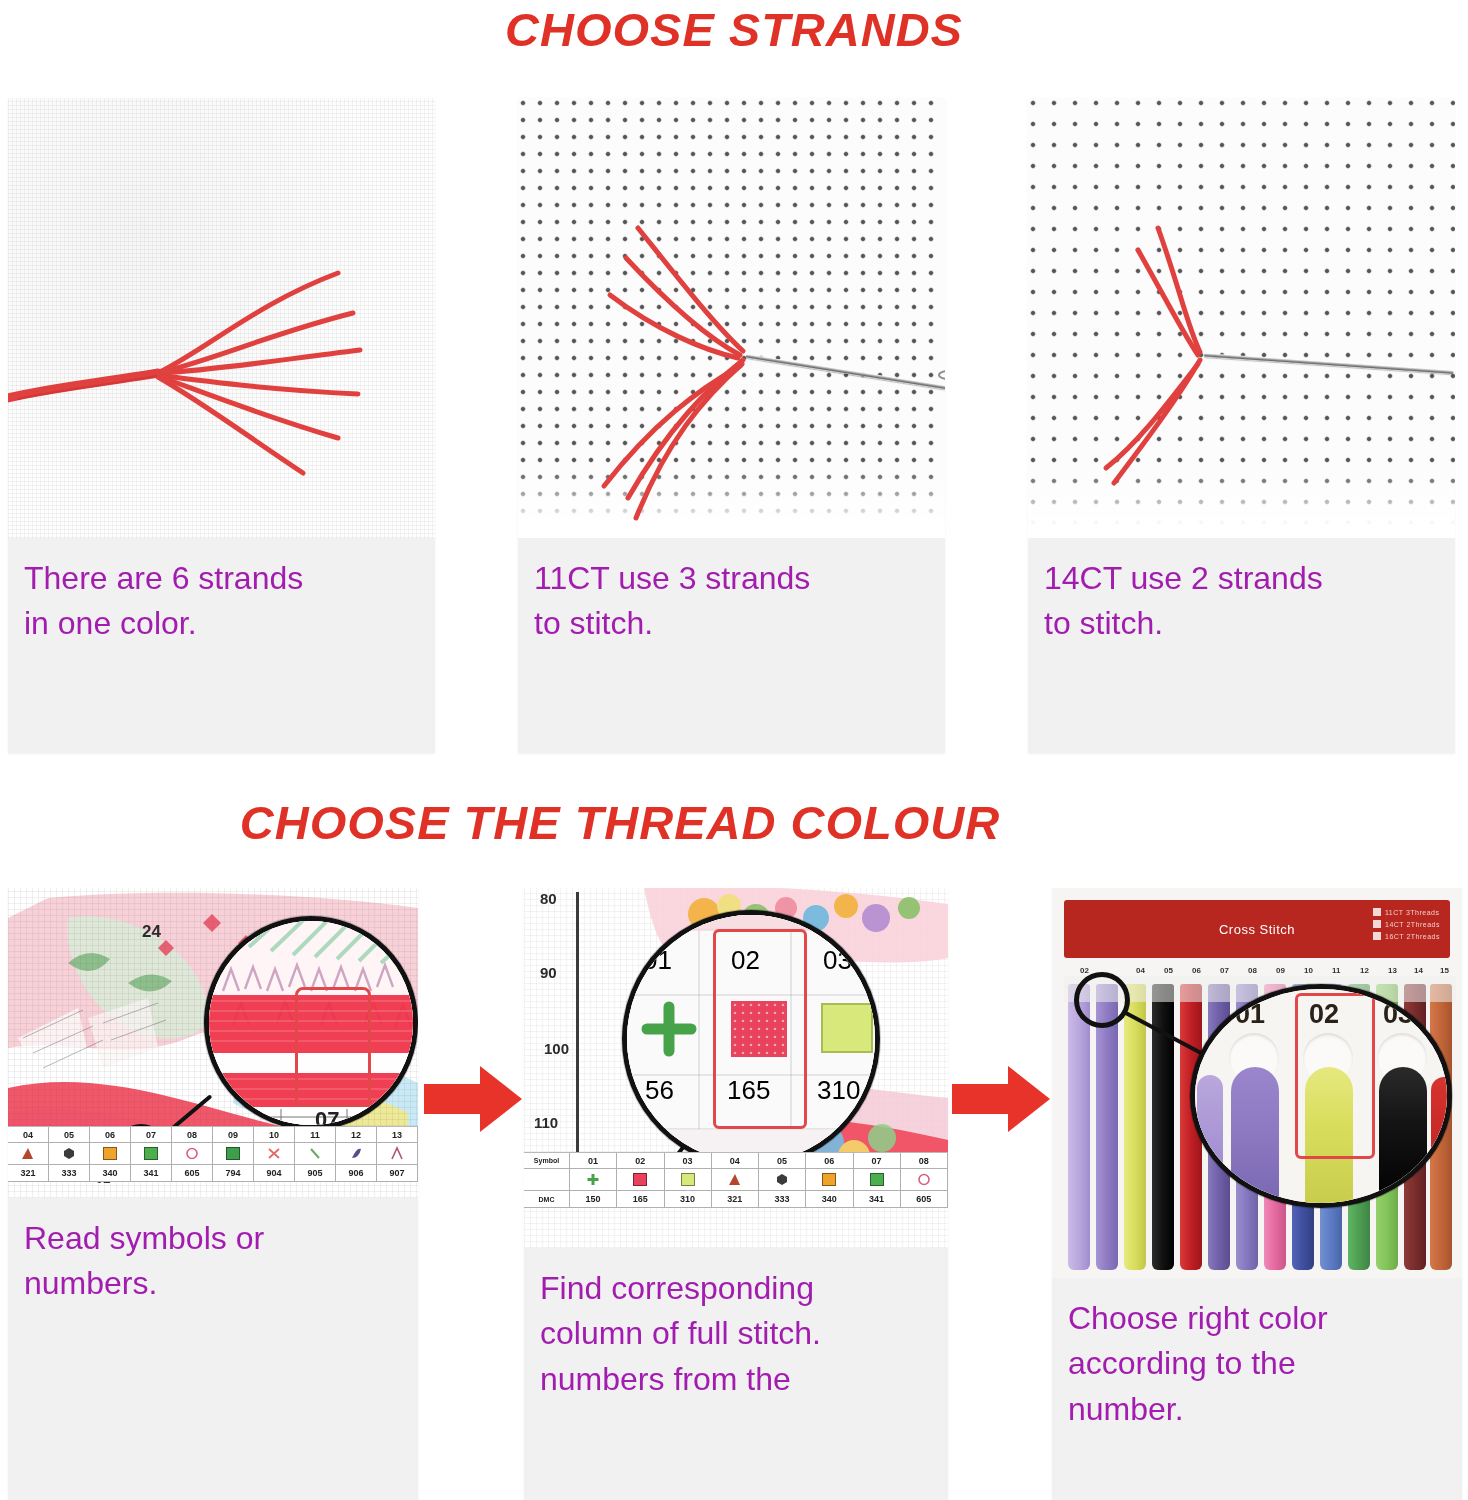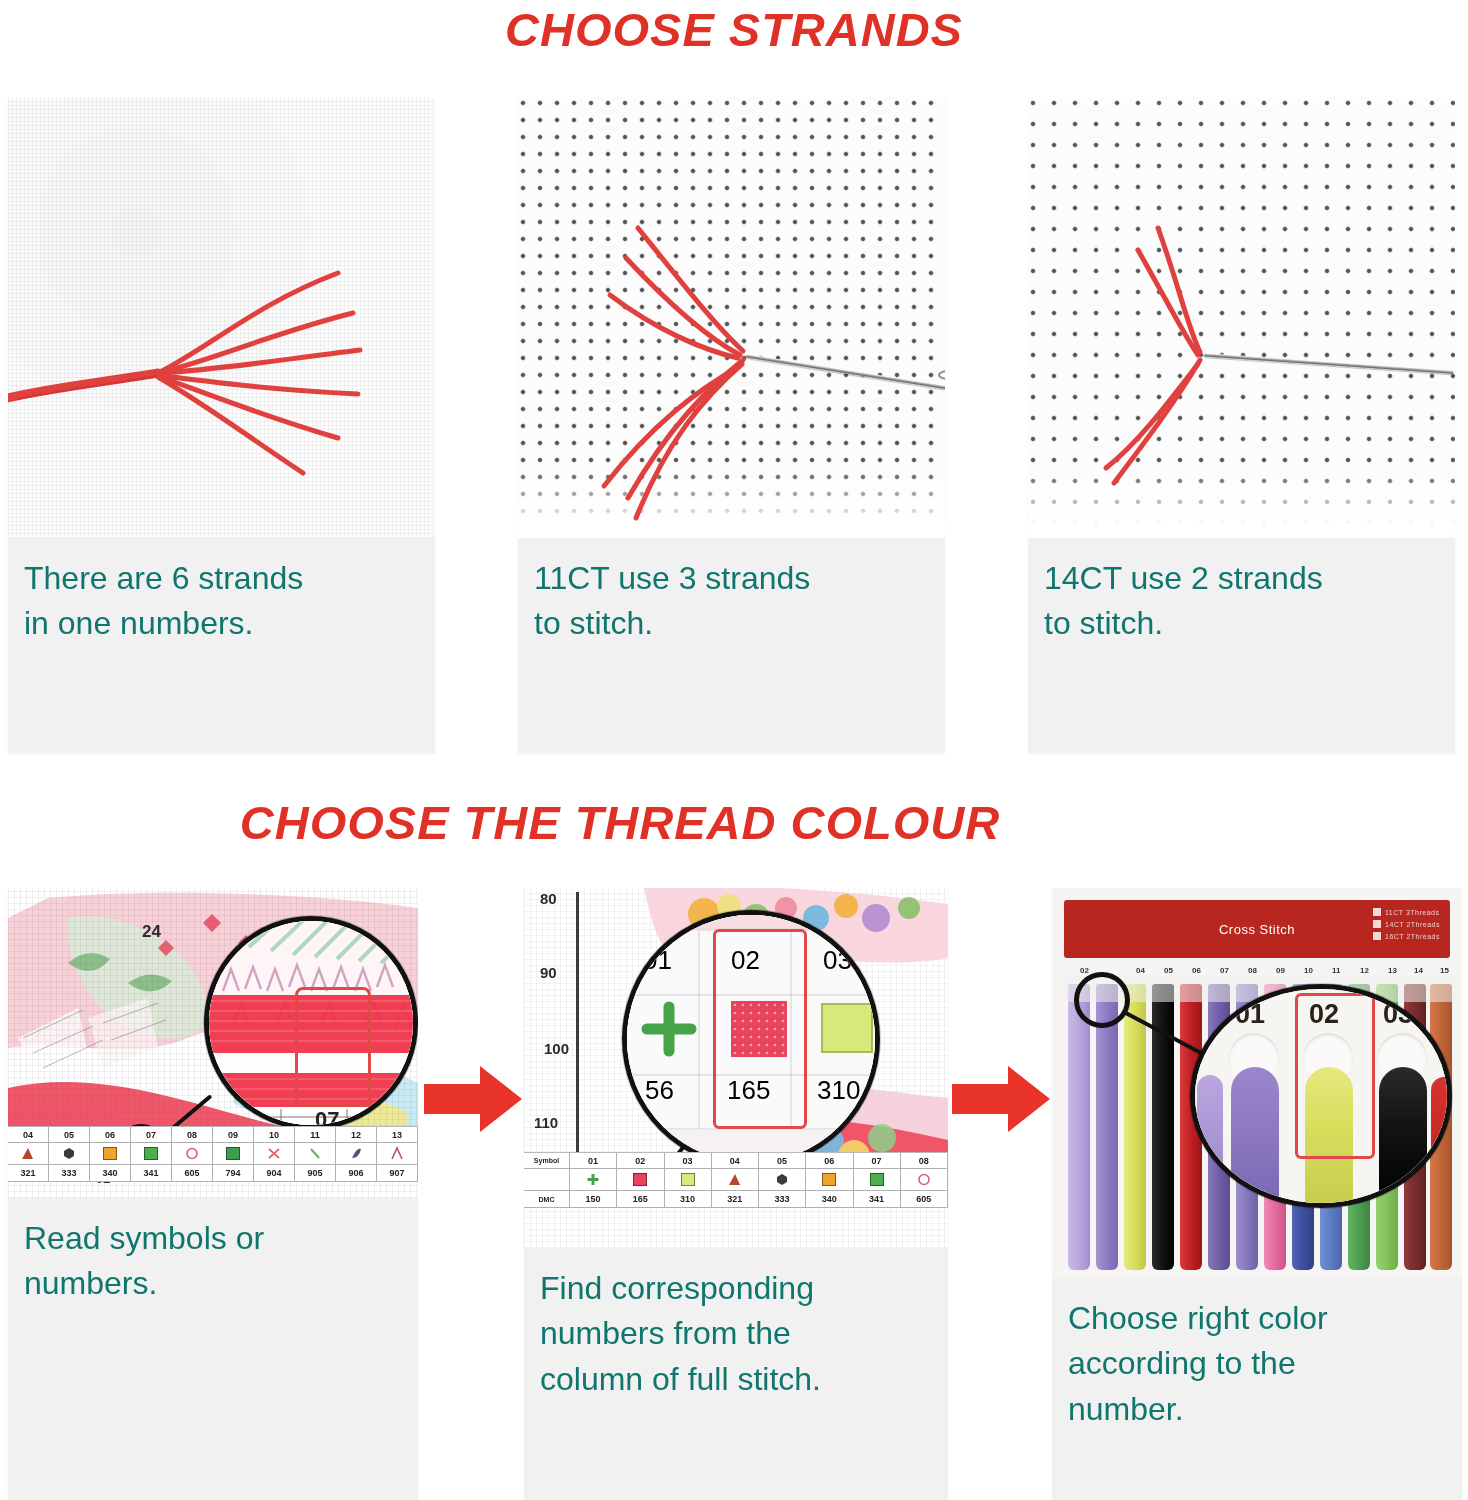--- a/index.html
+++ b/index.html
@@ -20,21 +20,21 @@
     letter-spacing: 1px;
   }
   #title-strands { position:absolute; left:0; top:2px; width:1468px; font-size:47px; }
   #title-colour  { position:absolute; left:0; top:795px; width:1240px; font-size:47px; }
 
   
   .card { position:absolute; background:#f2f1f1; overflow:hidden;
           box-shadow: 0 1px 2px rgba(0,0,0,.06); }
   .photo { position:relative; width:100%; overflow:hidden; background:#d946ef; }
   .caption { padding:18px 16px 10px 16px; font-size:32px; line-height:1.42;
-             color:#0f766e; background:#f2f1f1; }
+             color:#a21caf; background:#f2f1f1; }
   .caption div { white-space:nowrap; }
 
   
   #card-6strands  { left:8px;    top:98px; width:427px; height:655px; }
   #card-11ct      { left:518px;  top:98px; width:427px; height:655px; }
   #card-14ct      { left:1028px; top:98px; width:427px; height:655px; }
   #card-6strands .photo, #card-11ct .photo, #card-14ct .photo { height:440px; }
 
   
   .weave-plain {
@@ -152,21 +152,21 @@
           <path d="M150,278 C205,298 255,318 330,340"></path>
           <path d="M150,279 C195,305 235,335 295,375"></path>
         </g>
         <g fill="none" stroke="#c93230" stroke-width="2" stroke-linecap="round" opacity=".55">
           <path d="M10,301 C45,293 92,288 148,278"></path>
         </g>
       </svg>
     </div>
     <div class="caption">
       <div>There are 6 strands</div>
-      <div>in one numbers.</div>
+      <div>in one color.</div>
     </div>
   </div>
 
   <div class="card" id="card-11ct">
     <div class="photo">
       <div class="aida"></div>
       <div class="aida-fade"></div>
       <svg width="427" height="440" viewBox="0 0 427 440" style="position:absolute;inset:0">
         <g fill="none" stroke="#e0413f" stroke-width="5" stroke-linecap="round">
           <path d="M120,130 C160,180 195,225 225,253"></path>
@@ -503,22 +503,22 @@
           <div class="legend-cell num">321</div>
           <div class="legend-cell num">333</div>
           <div class="legend-cell num">340</div>
           <div class="legend-cell num">341</div>
           <div class="legend-cell num">605</div>
         </div>
       </div>
     </div>
     <div class="caption">
       <div>Find corresponding</div>
+      <div>column of full stitch.</div>
       <div>numbers from the</div>
-      <div>column of full stitch.</div>
     </div>
   </div>
 
   <div class="arrow" id="arrow-2">
     <svg width="100" height="78" viewBox="0 0 100 78">
       <path d="M0,24 L56,24 L56,6 L98,39 L56,72 L56,54 L0,54 Z" fill="#e8332b"></path>
     </svg>
   </div>
 
   <div class="card" id="card-choose">

